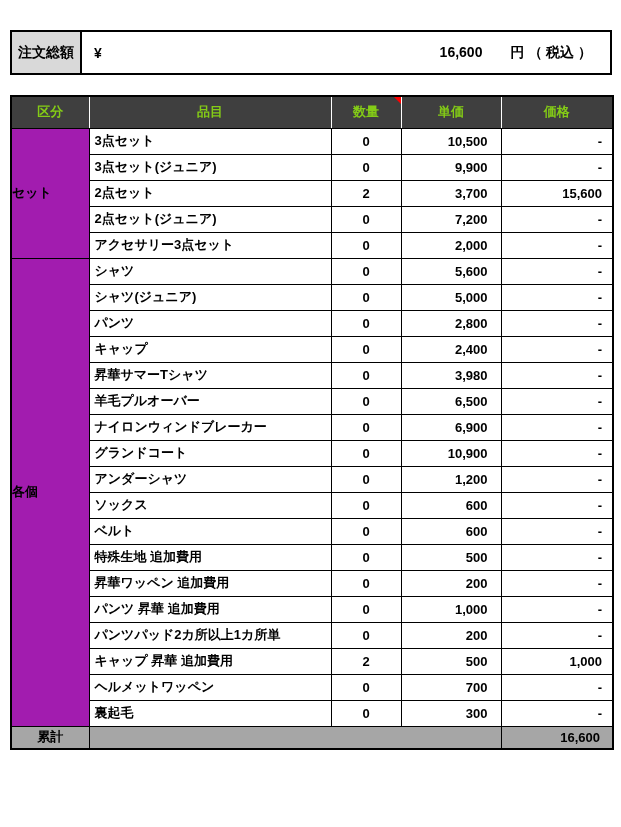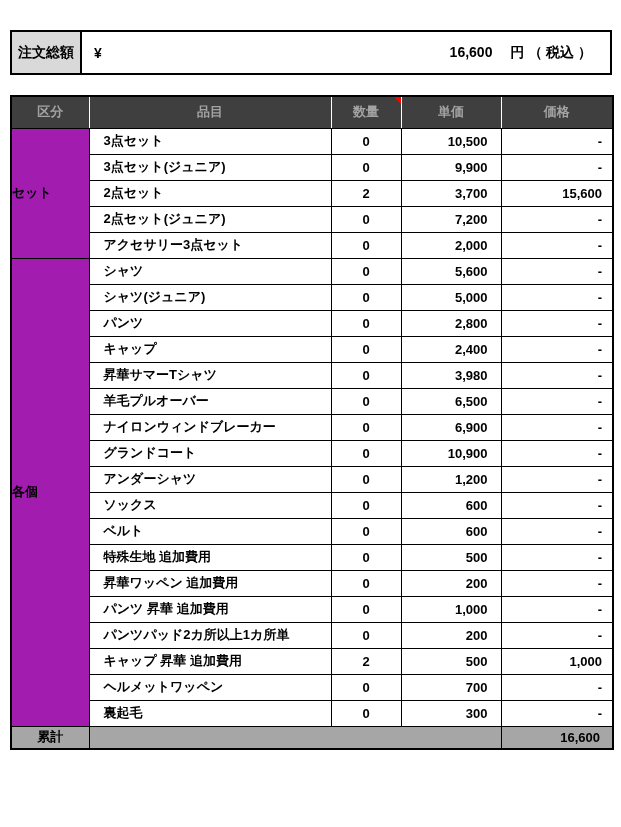--- a/index.html
+++ b/index.html
@@ -42,39 +42,39 @@
   .total-box .value-cell {
     flex: 1;
     display: flex;
     align-items: center;
     justify-content: space-between;
     padding: 0 18px 0 12px;
     font-size: 14px;
     font-weight: bold;
   }
   .total-box .amount-wrap span { font-weight: bold; }
-  .total-box .suffix { margin-left: 14px; }
+  .total-box .suffix { margin-left: 24px; }
 
   
   table.quote {
     margin-top: 20px;
     width: 602px;
     border-collapse: collapse;
     border: 2px solid #000;
     table-layout: fixed;
   }
   col.c-group { width: 78px; }
   col.c-item  { width: 242px; }
   col.c-qty   { width: 70px; }
   col.c-unit  { width: 100px; }
   col.c-price { width: 112px; }
 
   th {
     background: #3f3f3f;
-    color: #a3a3a3;
+    color: #84cc16;
     font-size: 13px;
     font-weight: bold;
     height: 32px;
     border-left: 1px solid #ffffff;
     border-right: 1px solid #ffffff;
     border-bottom: 1.5px solid #000;
     position: relative;
     text-align: center;
   }
   th:first-child { border-left: 2px solid #000; }
@@ -96,21 +96,21 @@
     vertical-align: middle;
     overflow: hidden;
     white-space: nowrap;
   }
   td.group-cell {
     background: #a21caf;
     text-align: left;
     vertical-align: middle;
     border-left: 2px solid #000;
   }
-  td.col-item  { text-align: left;  padding-left: 14px; }
+  td.col-item  { text-align: left;  padding-left: 5px; }
   td.col-qty   { text-align: center; }
   td.col-unit  { text-align: right; padding-right: 13px; }
   td.col-price { text-align: right; padding-right: 10px; border-right: 2px solid #000; }
 
   tr.footer-row td {
     background: #a6a6a6;
     height: 23px;
     border-bottom: 2px solid #000;
   }
   tr.footer-row td.footer-label {

